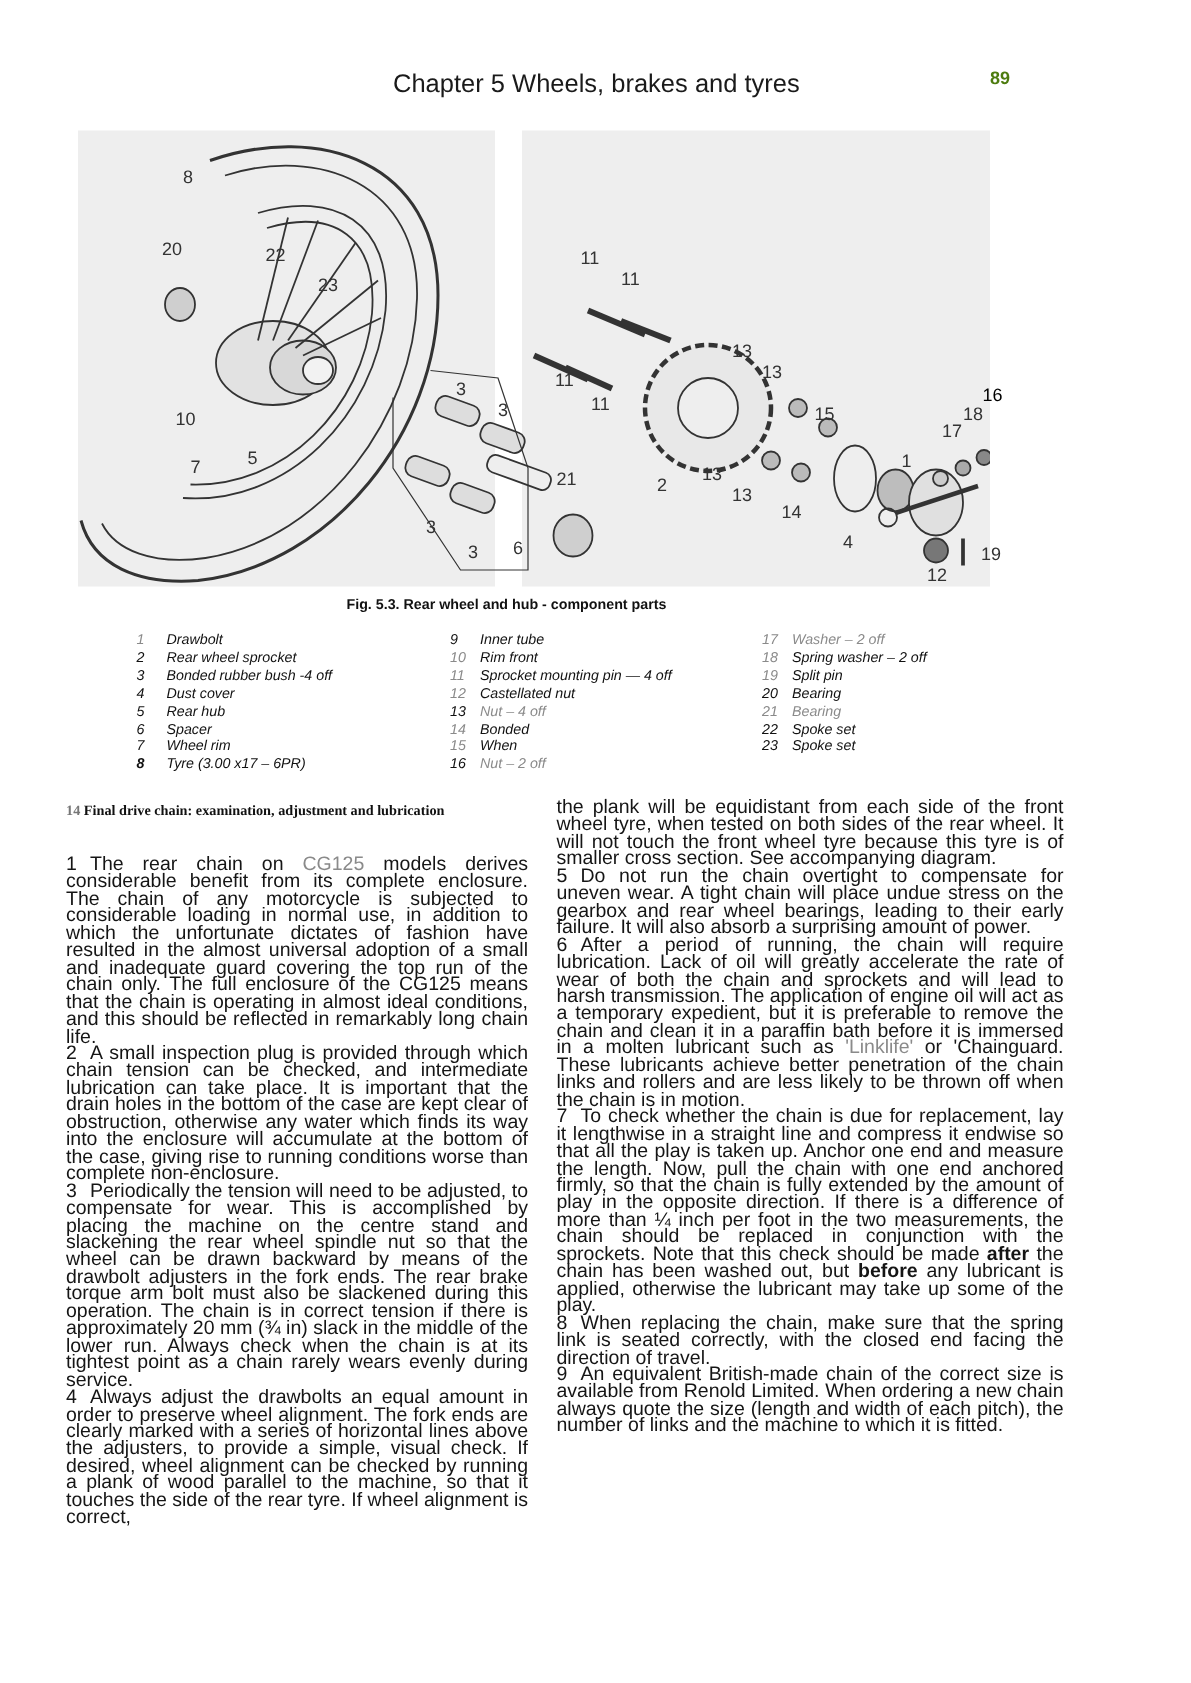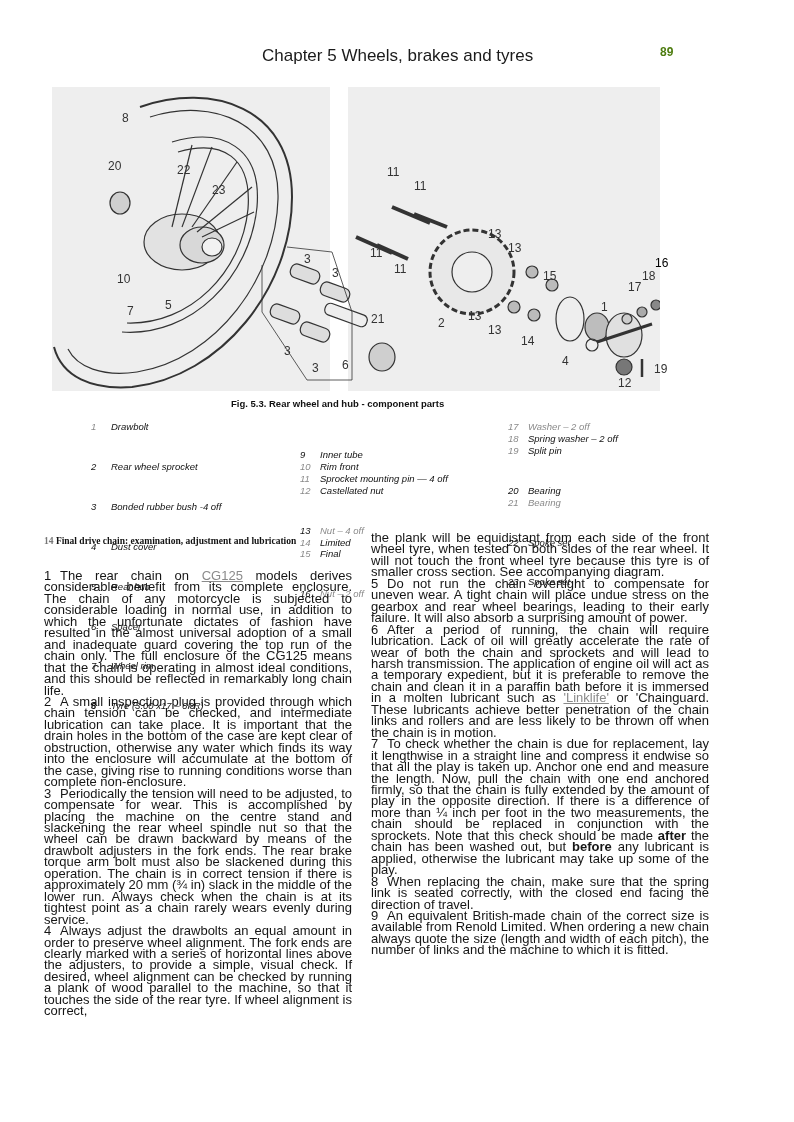--- a/index.html
+++ b/index.html
@@ -13,34 +13,34 @@
   .fig-panel.right { left: 296px; width: 312px; }
   .figure svg { position: absolute; left: 0; top: 0; }
   .fig-label { position: absolute; font-size: 12px; color: #333; line-height: 1; }
 
   .fig-caption { position: absolute; left: 231px; top: 398px; font-size: 9.5px; font-weight: bold; color: #111; }
 
   .parts-list { position: absolute; top: 421px; font-size: 9.5px; font-style: italic; line-height: 11.9px; }
   .parts-list .row { white-space: nowrap; }
   .parts-list .num { display: inline-block; width: 20px; font-style: italic; }
   .parts-list .grey { color: #8a8a8a; }
-  .parts-list .dark { color: #111; margin-top: 28px; }
+  .parts-list .dark { color: #111; }
   .col1 { left: 91px; }
   .col2 { left: 300px; }
   .col3 { left: 508px; }
 
   .section-heading { position: absolute; left: 44px; top: 535px; width: 308px; font-size: 9.5px; font-weight: bold; line-height: 12px; color: #111; font-family: Liberation Serif, serif; }
   .section-heading .sec-num { color: #777; }
 
   .col-text { position: absolute; font-size: 13px; line-height: 11.45px; text-align: justify; color: #151515; }
   .col-text p { margin: 0; }
   .left-col { left: 44px; top: 570px; width: 308px; }
   .right-col { left: 371px; top: 532px; width: 338px; }
   .pn { display: inline-block; width: 16px; }
-  .grey-txt { color: #8a8a8a; text-decoration: underline; }
+  .grey-txt { color: #8a8a8a; }
 </style>
 </head>
 <body>
 
 <div class="header-title">Chapter 5  Wheels, brakes and tyres</div>
 <div class="page-number">89</div>
 
 <div class="figure">
   <div class="fig-panel left"></div>
   <div class="fig-panel right"></div>
@@ -149,22 +149,22 @@
   <div class="row"><span class="num dark">7</span><span class="dark">Wheel rim</span></div>
   <div class="row"><span class="num dark" style="font-weight:bold">8</span><span class="dark" style="font-weight:normal">Tyre (3.00 x17 – 6PR)</span></div>
 </div>
 
 <div class="parts-list col2">
   <div class="row"><span class="num dark">9</span><span class="dark">Inner tube</span></div>
   <div class="row"><span class="num grey">10</span><span class="dark">Rim front</span></div>
   <div class="row"><span class="num grey">11</span><span class="dark">Sprocket mounting pin — 4 off</span></div>
   <div class="row"><span class="num grey">12</span><span class="dark">Castellated nut</span></div>
   <div class="row"><span class="num dark">13</span><span class="grey">Nut – 4 off</span></div>
-  <div class="row"><span class="num grey">14</span><span class="dark">Limited</span></div>
-  <div class="row"><span class="num grey">15</span><span class="dark">Final</span></div>
+  <div class="row"><span class="num grey">14</span><span class="dark">Bonded</span></div>
+  <div class="row"><span class="num grey">15</span><span class="dark">When</span></div>
   <div class="row"><span class="num dark">16</span><span class="grey">Nut – 2 off</span></div>
 </div>
 
 <div class="parts-list col3">
   <div class="row"><span class="num grey">17</span><span class="grey">Washer – 2 off</span></div>
   <div class="row"><span class="num grey">18</span><span class="dark">Spring washer – 2 off</span></div>
   <div class="row"><span class="num grey">19</span><span class="dark">Split pin</span></div>
   <div class="row"><span class="num dark">20</span><span class="dark">Bearing</span></div>
   <div class="row"><span class="num grey">21</span><span class="grey">Bearing</span></div>
   <div class="row"><span class="num dark">22</span><span class="dark">Spoke set</span></div>

